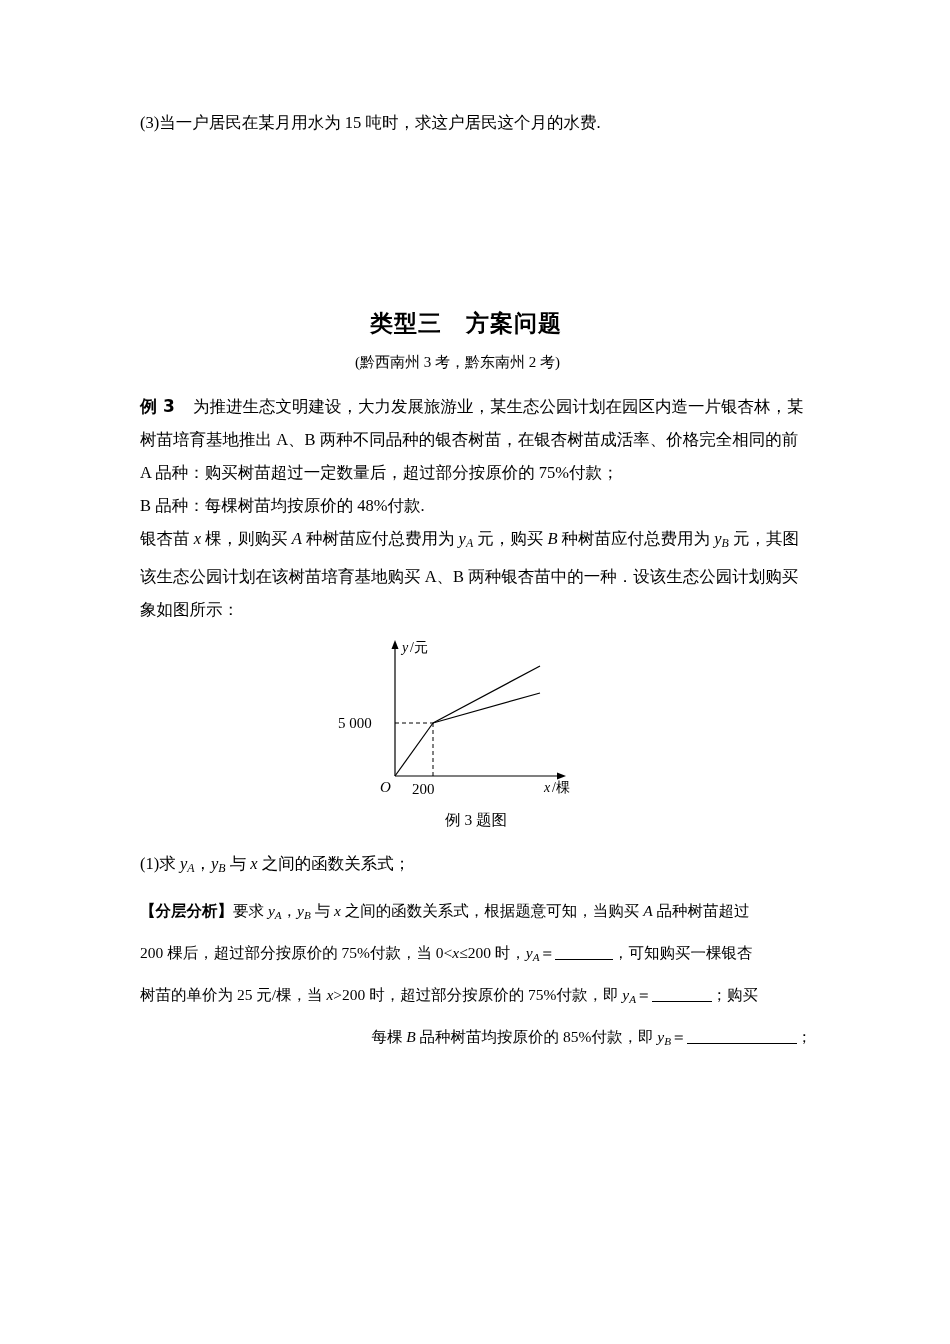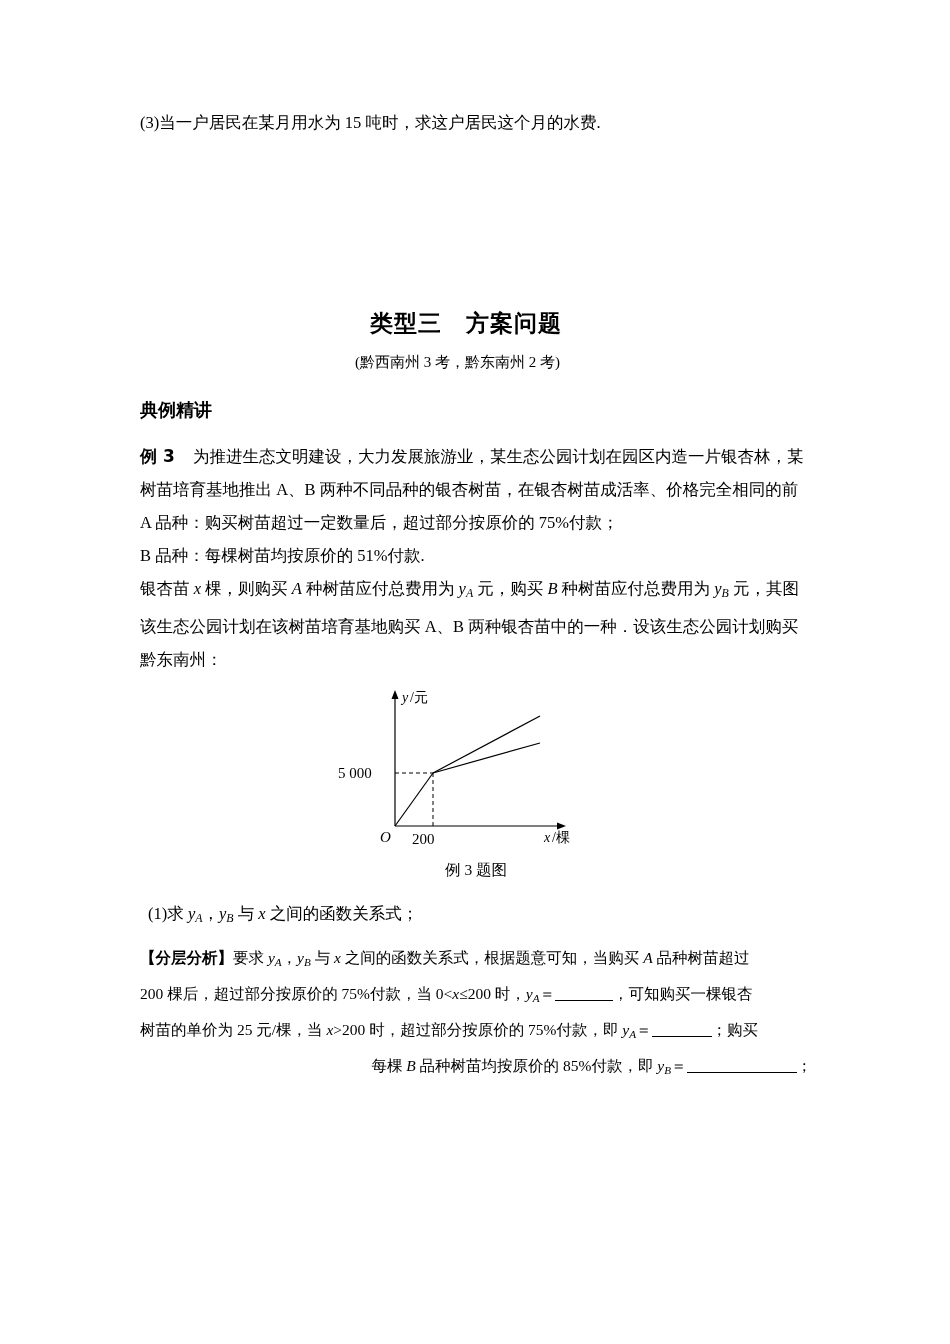--- a/index.html
+++ b/index.html
@@ -78,60 +78,59 @@
   }
   .figure-caption {
     text-align: center;
     font-size: 15.5px;
     margin-top: 2px;
   }
 
   .analysis {
     margin-top: 6px;
     font-size: 15.5px;
-    line-height: 31px;
+    line-height: 38px;
     text-align: justify;
   }
   .analysis .tag {
     font-family: "DejaVu Sans", sans-serif;
     font-weight: bold;
     font-size: 15.5px;
   }
   .blank-s { display: inline-block; border-bottom: 1px solid #000; width: 58px; height: 1em; vertical-align: -2px;}
   .blank-m { display: inline-block; border-bottom: 1px solid #000; width: 60px; height: 1em; vertical-align: -2px;}
   .blank-l { display: inline-block; border-bottom: 1px solid #000; width: 110px; height: 1em; vertical-align: -2px;}
-  .q1 { font-size: 16.5px; line-height: 33px; margin: 6px 0 0 8px; }
+  .q1 { font-size: 16.5px; line-height: 33px; margin: 6px 0 0 0; }
 </style>
 </head>
 <body>
 
 <div class="page">
   <div class="content">
 
     <p class="q3-line">(3)当一户居民在某月用水为 15 吨时，求这户居民这个月的水费.</p>
 
     <div class="spacer-1"></div>
 
     <h2 class="type-heading">类型三　方案问题</h2>
 
     <div class="exam-note">(黔西南州 3 考，黔东南州 2 考)</div>
 
-    <h3 class="section-heading">典例精讲</h3>
 
     <div class="example-block">
       <p class="body-line">
         <span class="ex-label">例 3</span>
         <span style="display:inline-block;width:14px"></span><span>为推进生态文明建设，大力发展旅游业，某生态公园计划在园区内造一片银杏林，某</span>
       </p>
       <p class="body-line">树苗培育基地推出 A、B 两种不同品种的银杏树苗，在银杏树苗成活率、价格完全相同的前</p>
       <p class="body-line">A 品种：购买树苗超过一定数量后，超过部分按原价的 75%付款；</p>
-      <p class="body-line">B 品种：每棵树苗均按原价的 51%付款.</p>
+      <p class="body-line">B 品种：每棵树苗均按原价的 48%付款.</p>
       <p class="body-line">银杏苗 <span class="it">x</span> 棵，则购买 <span class="it">A</span> 种树苗应付总费用为 <span class="it">y</span><span class="sub">A</span> 元，购买 <span class="it">B</span> 种树苗应付总费用为 <span class="it">y</span><span class="sub">B</span> 元，其图</p>
       <p class="body-line">该生态公园计划在该树苗培育基地购买 A、B 两种银杏苗中的一种．设该生态公园计划购买</p>
-      <p class="body-line">黔东南州：</p>
+      <p class="body-line">象如图所示：</p>
     </div>
 
     <div class="figure-wrap">
       <svg width="672" height="200" viewBox="0 0 672 200">
 
         <line x1="255" y1="10" x2="255" y2="140" stroke="#000" stroke-width="1.2"></line>
         <polygon points="255,4 251.5,13 258.5,13" fill="#000"></polygon>
 
         <line x1="255" y1="140" x2="420" y2="140" stroke="#000" stroke-width="1.2"></line>
         <polygon points="426,140 417,136.5 417,143.5" fill="#000"></polygon>

